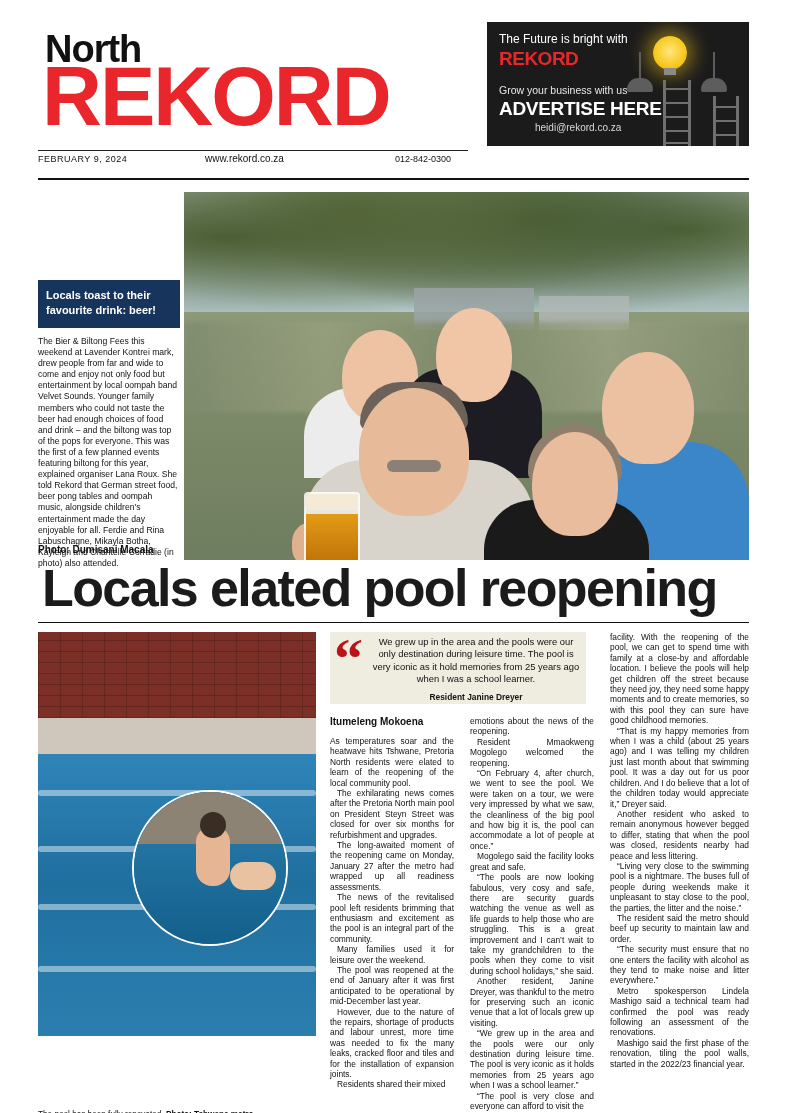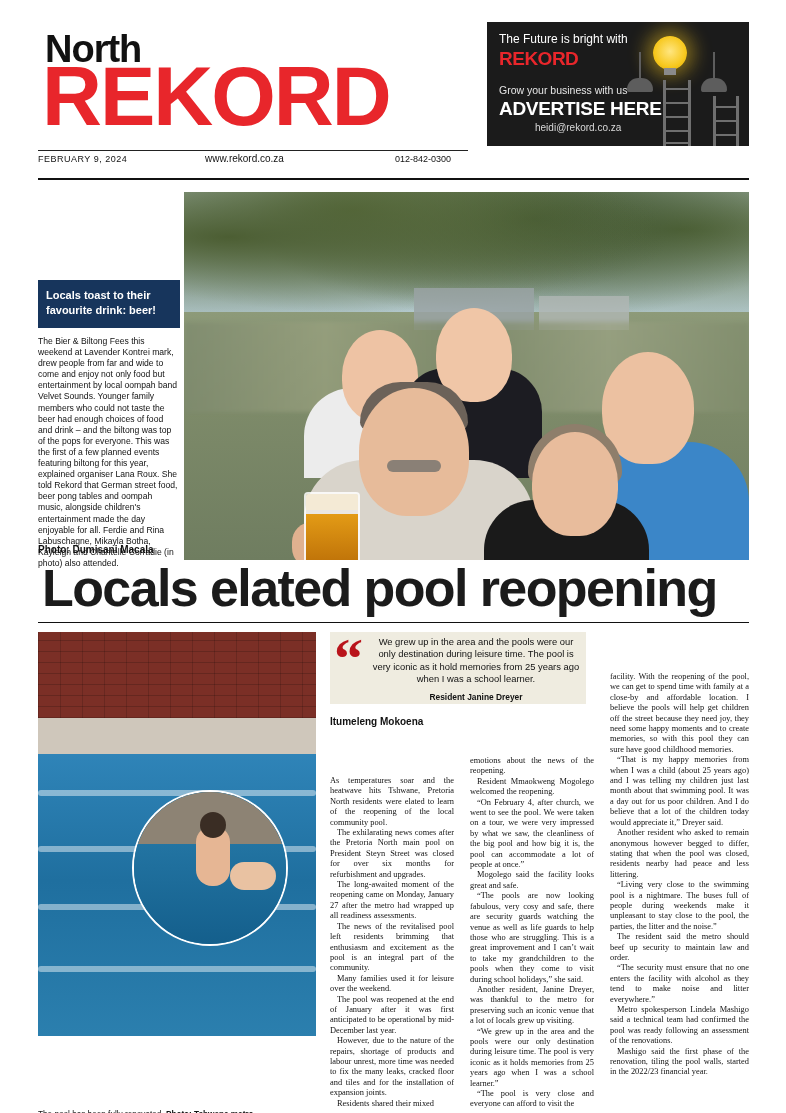--- a/index.html
+++ b/index.html
@@ -191,22 +191,22 @@
     font-family:"Liberation Sans", sans-serif;font-weight:bold;font-size:8.4px;color:#111;
   }
 
   
   .byline{
     position:absolute;left:330px;top:716px;
     font-family:"Liberation Sans", sans-serif;font-weight:bold;font-size:10px;color:#111;
   }
   .col{
     position:absolute;
-    font-family:Liberation Serif, serif;font-size:8.4px;line-height:10.4px;
-    text-align:justify;color:#111;margin-top:40px;
+    font-family:Liberation Sans, sans-serif;font-size:8.4px;line-height:10.4px;
+    text-align:justify;color:#111;
   }
   .col p{margin:0;text-indent:7px;}
   .col p.first{text-indent:0;}
   .col1{left:330px;top:736px;width:124px;}
   .col2{left:470px;top:716px;width:124px;}
   .col3{left:610px;top:632px;width:139px;}
 </style>
 </head>
 <body>
 

